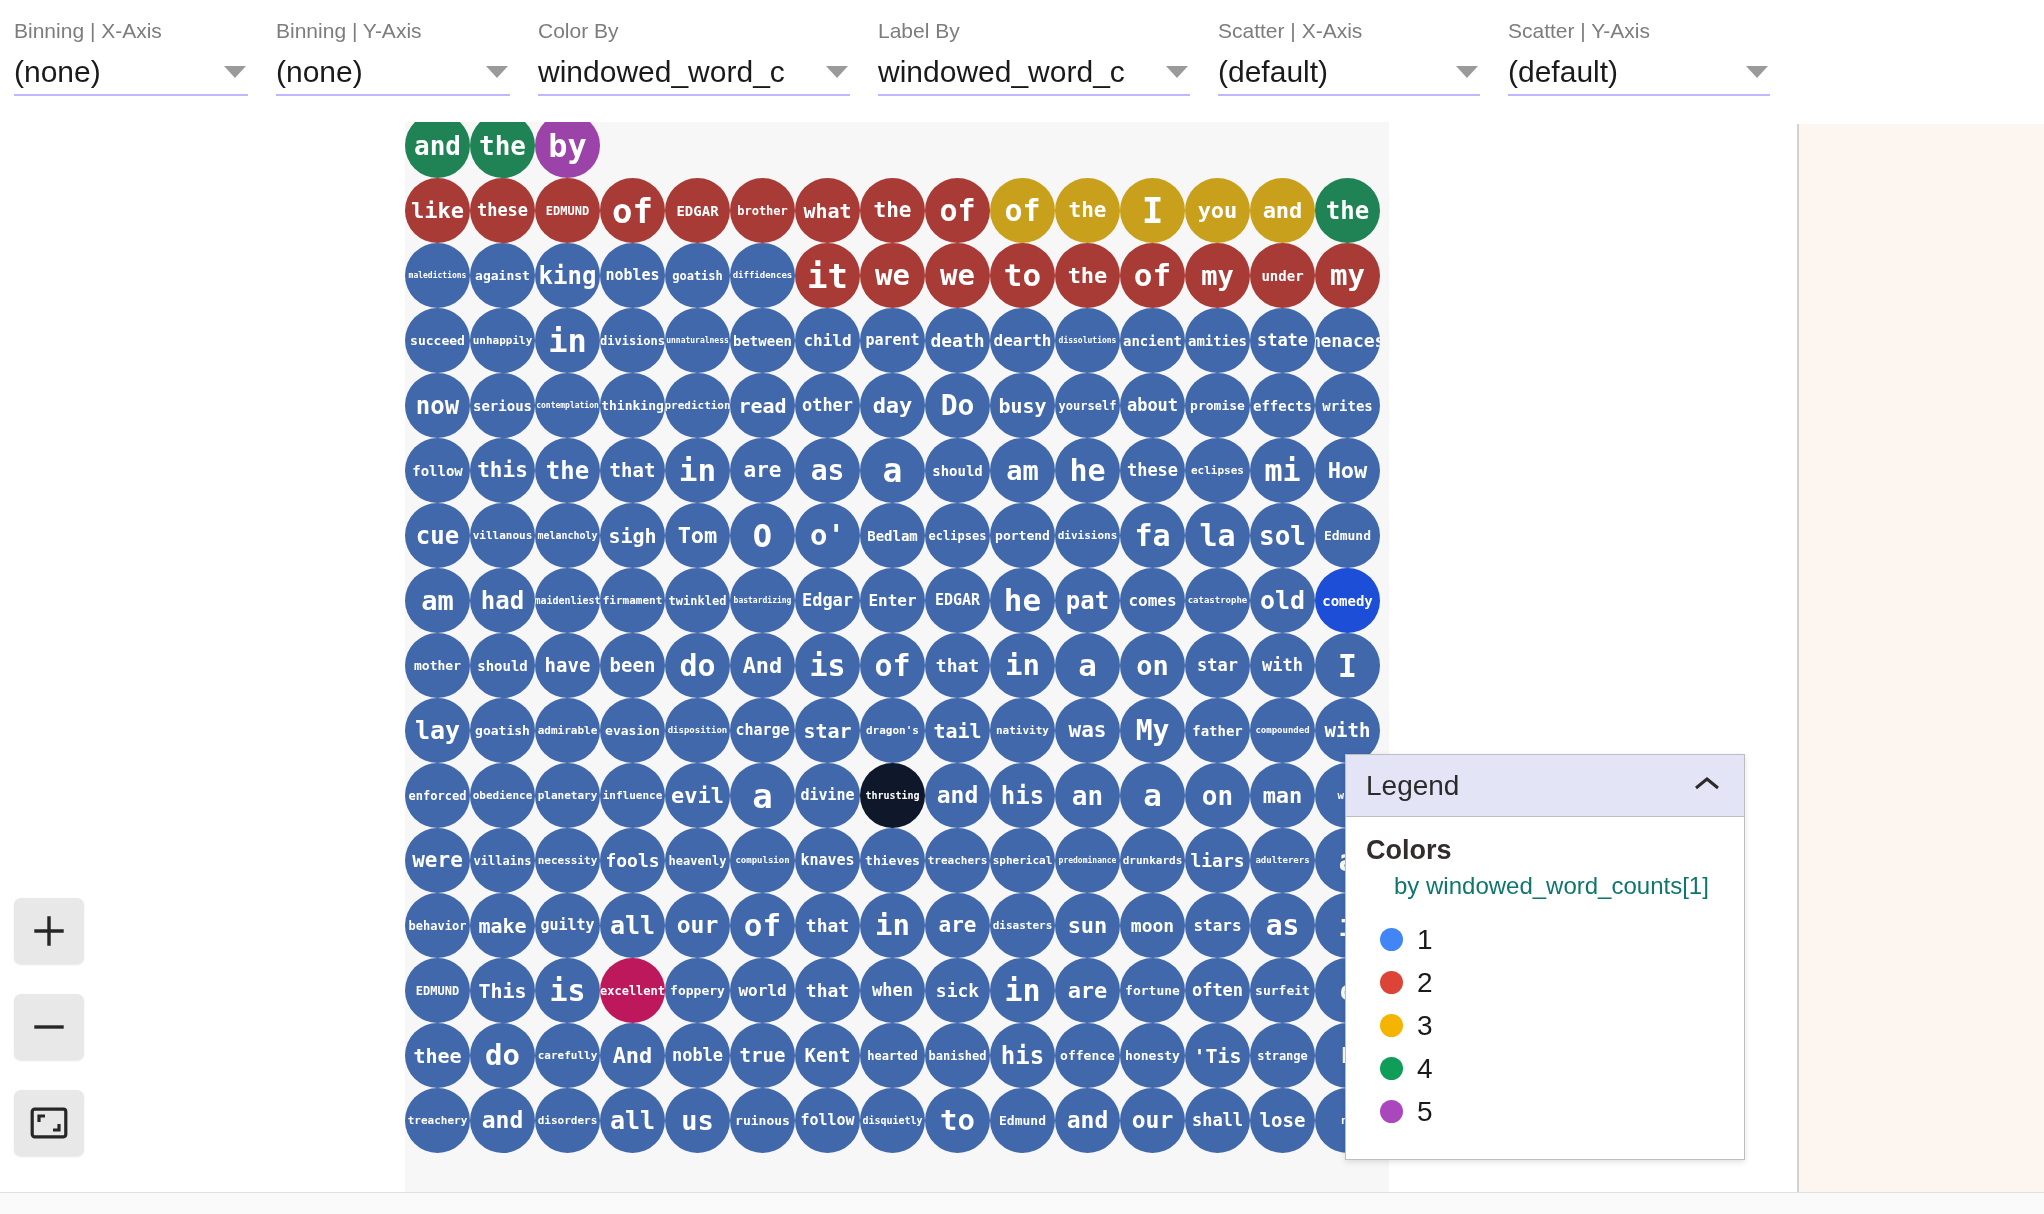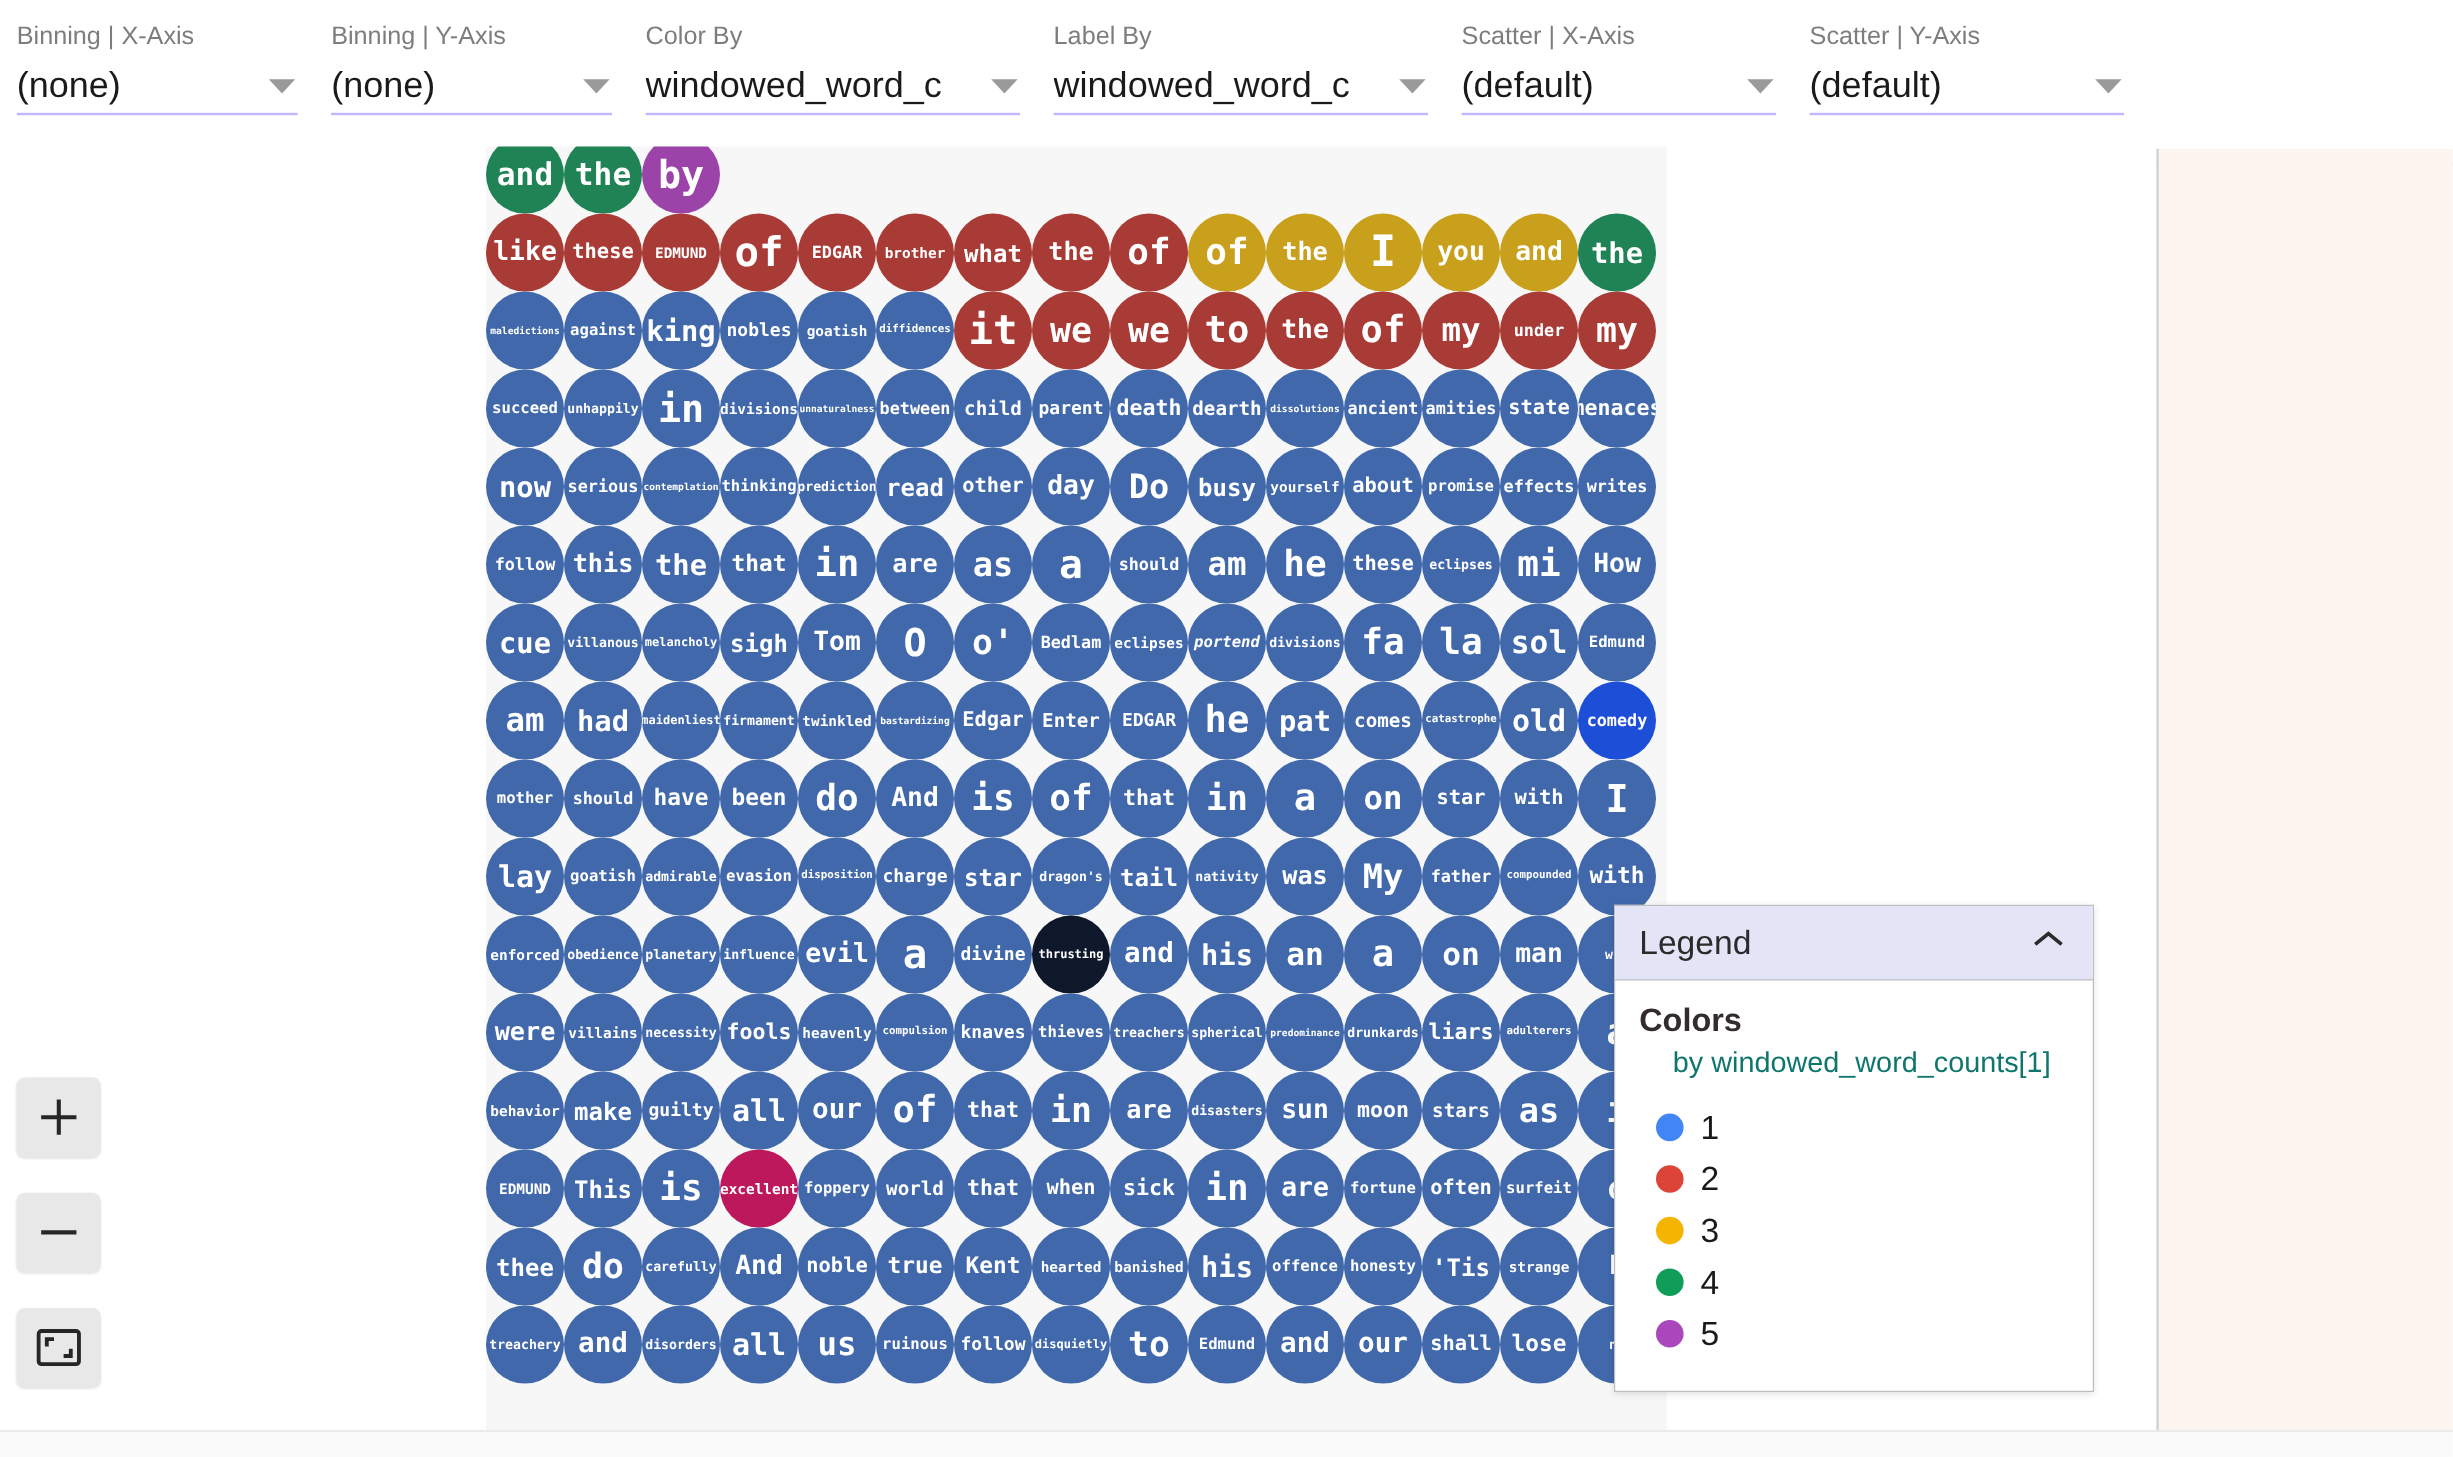--- a/index.html
+++ b/index.html
@@ -358,21 +358,21 @@
       <div class="bubble-row">
         <div class="bubble" style="background: rgb(64, 104, 171); font-size: 24px;">cue</div>
         <div class="bubble" style="background: rgb(64, 104, 171); font-size: 11px;">villanous</div>
         <div class="bubble" style="background: rgb(64, 104, 171); font-size: 10px;">melancholy</div>
         <div class="bubble" style="background: rgb(64, 104, 171); font-size: 20px;">sigh</div>
         <div class="bubble" style="background: rgb(64, 104, 171); font-size: 22px;">Tom</div>
         <div class="bubble" style="background: rgb(64, 104, 171); font-size: 32px;">O</div>
         <div class="bubble" style="background: rgb(64, 104, 171); font-size: 29px;">o'</div>
         <div class="bubble" style="background: rgb(64, 104, 171); font-size: 14px;">Bedlam</div>
         <div class="bubble" style="background: rgb(64, 104, 171); font-size: 12px;">eclipses</div>
-        <div class="bubble" style="background: rgb(64, 104, 171); font-size: 13px; font-style: italic;">portend</div>
+        <div class="bubble" style="background: rgb(64, 104, 171); font-size: 13px;">portend</div>
         <div class="bubble" style="background: rgb(64, 104, 171); font-size: 11px;">divisions</div>
         <div class="bubble" style="background: rgb(64, 104, 171); font-size: 30px;">fa</div>
         <div class="bubble" style="background: rgb(64, 104, 171); font-size: 30px;">la</div>
         <div class="bubble" style="background: rgb(64, 104, 171); font-size: 26px;">sol</div>
         <div class="bubble" style="background: rgb(64, 104, 171); font-size: 13px;">Edmund</div>
         <div class="bubble empty"></div>
       </div>
       <div class="bubble-row">
         <div class="bubble" style="background: rgb(64, 104, 171); font-size: 27px;">am</div>
         <div class="bubble" style="background: rgb(64, 104, 171); font-size: 24px;">had</div>

